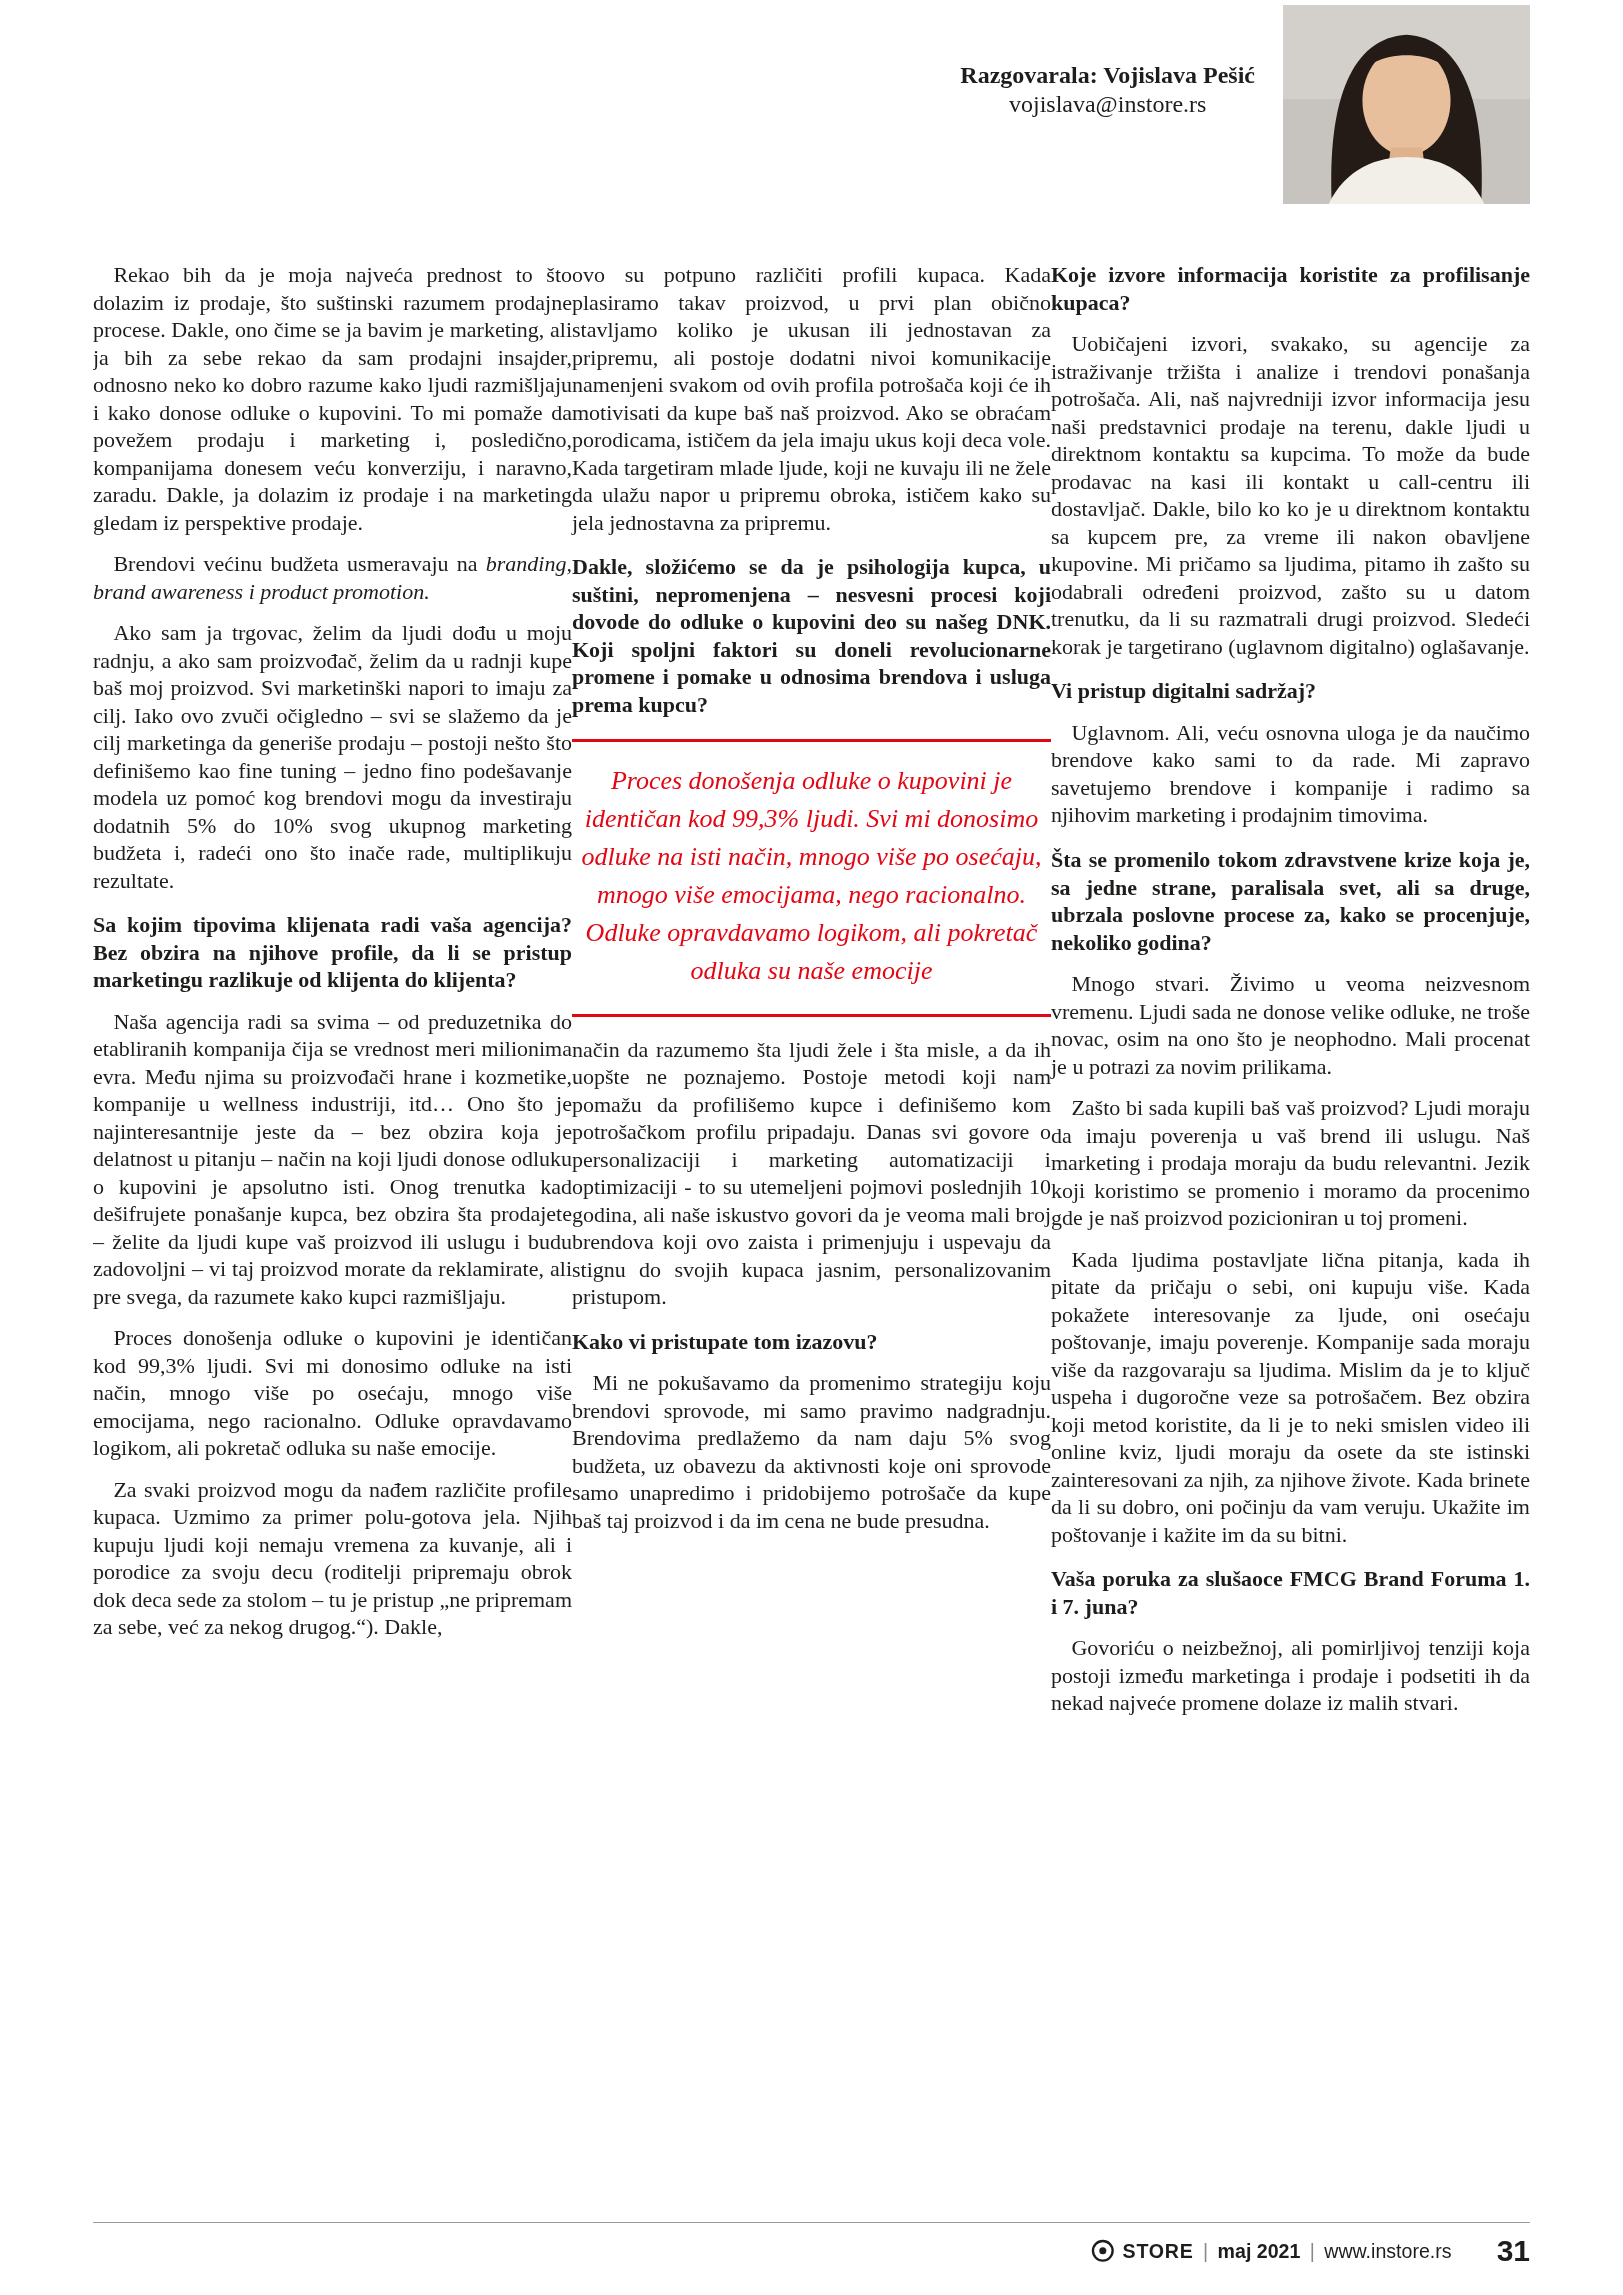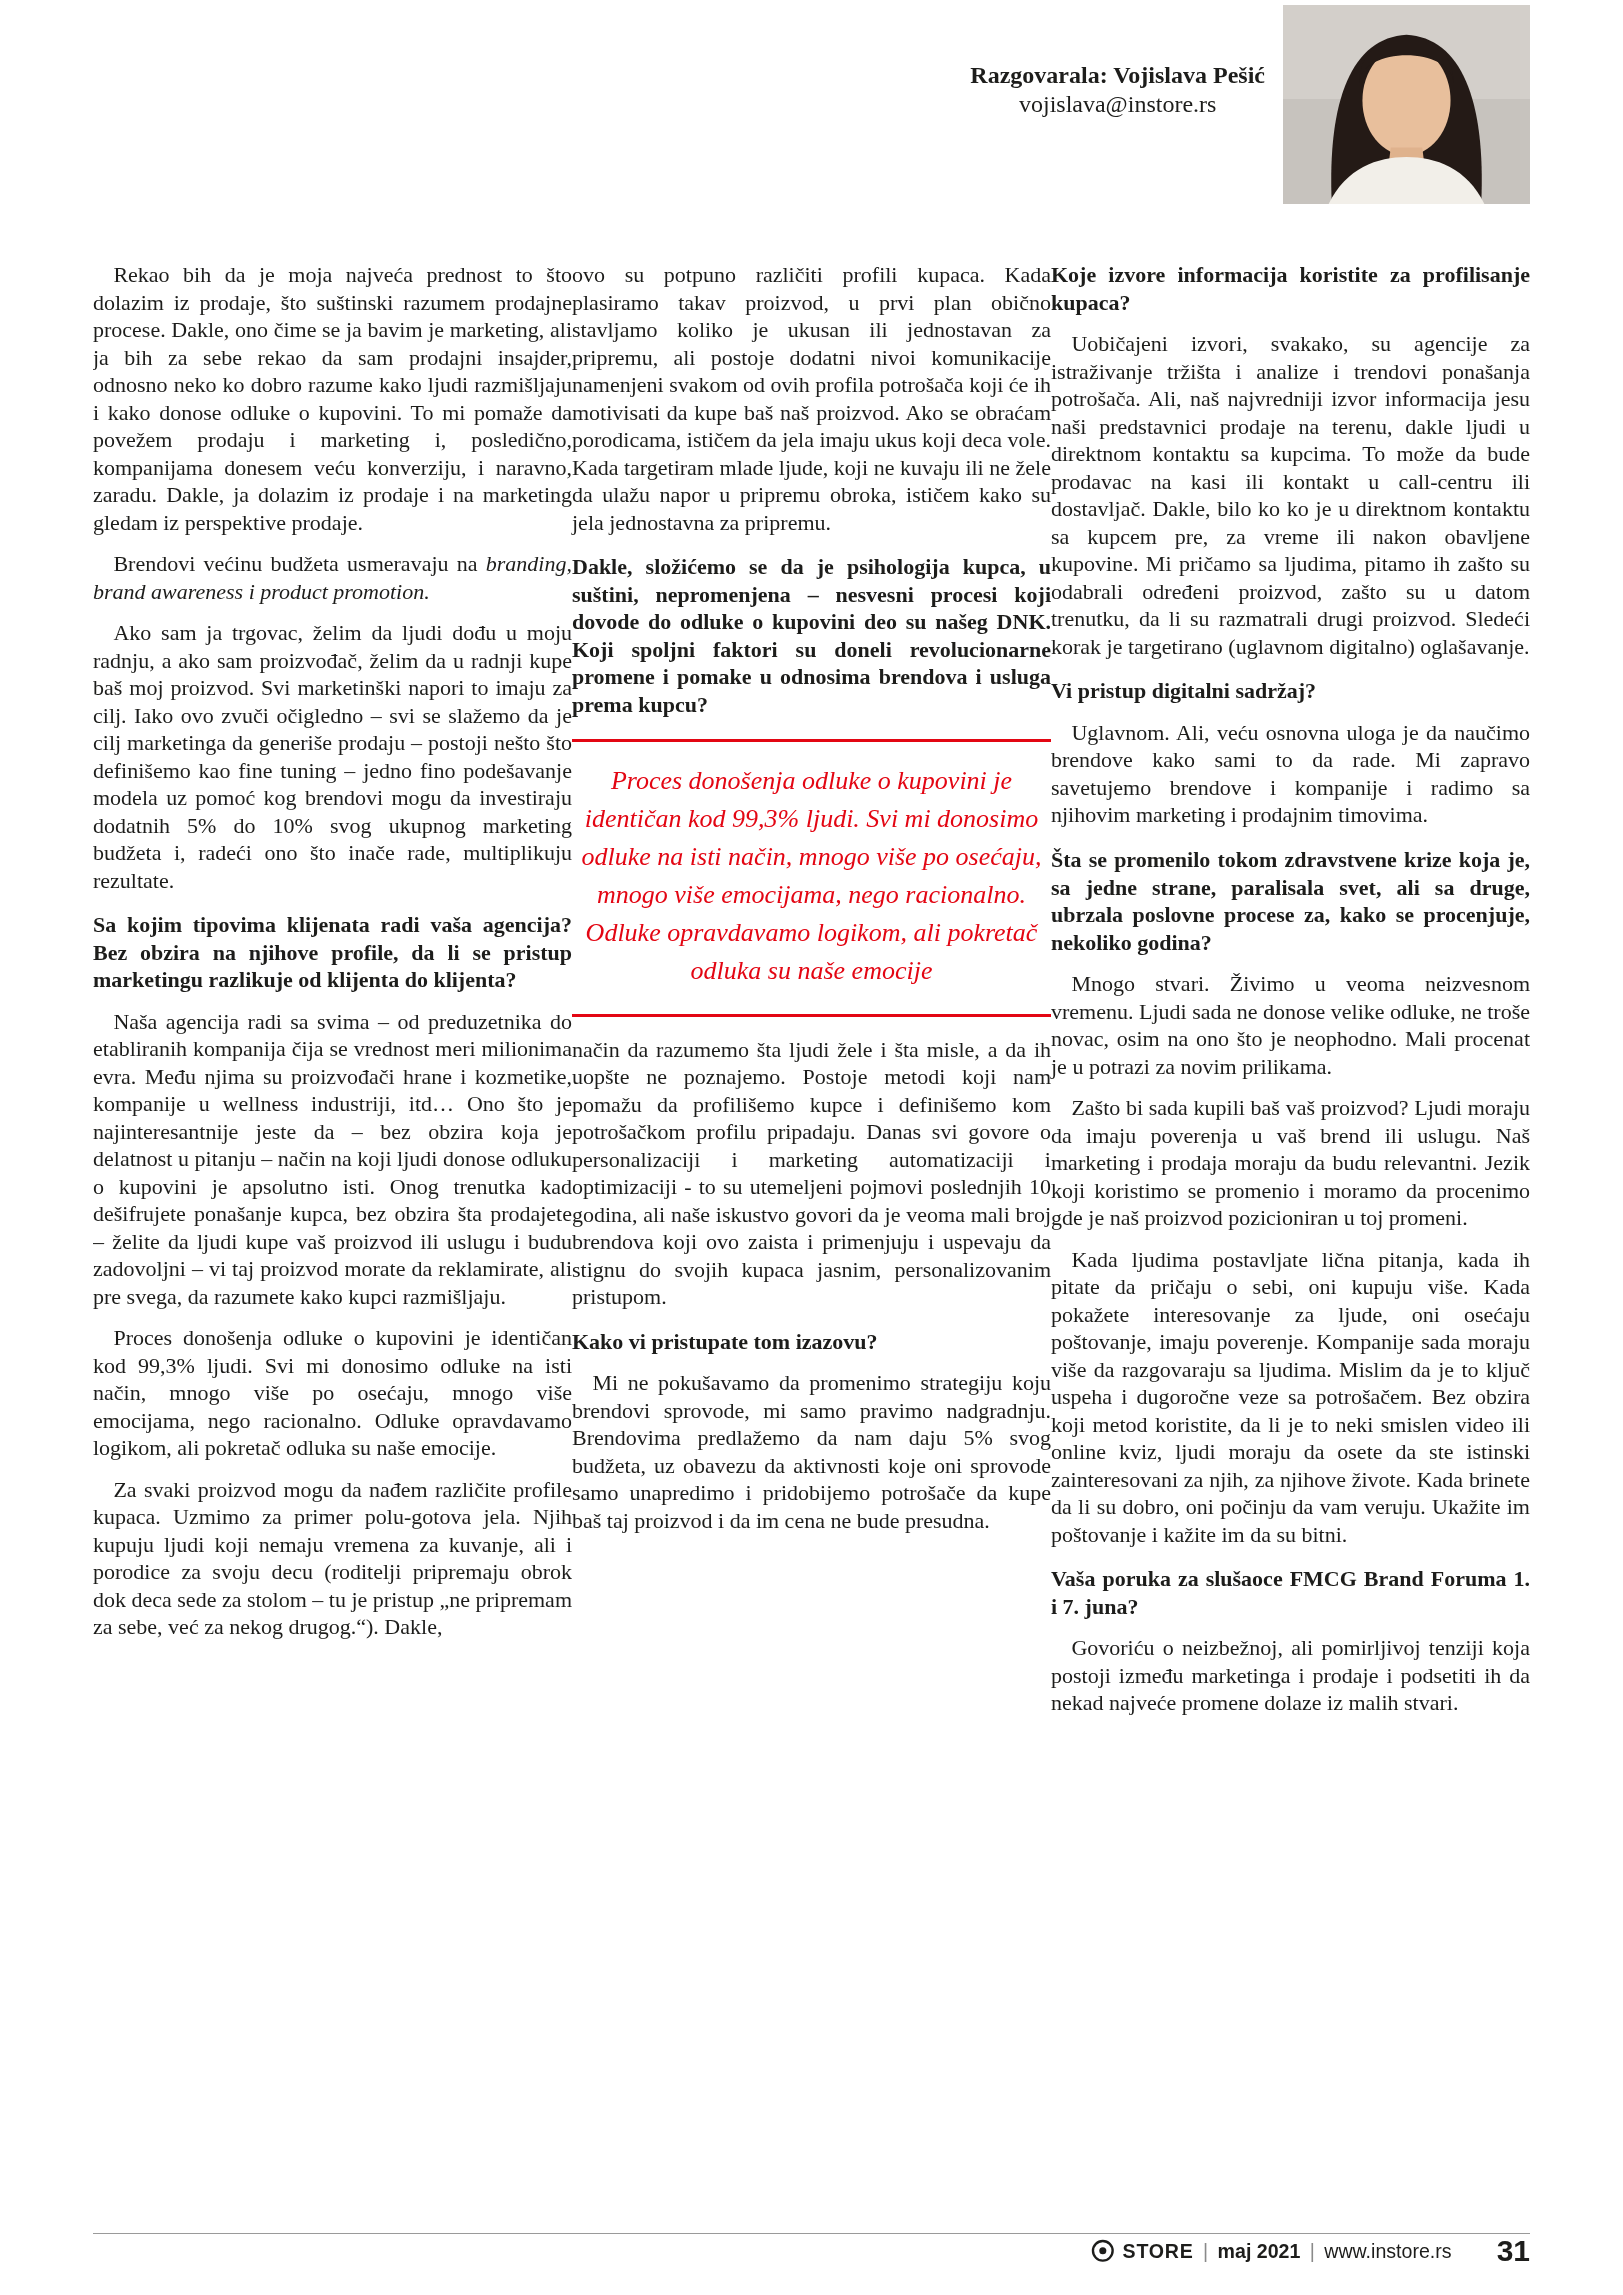--- a/index.html
+++ b/index.html
@@ -12,21 +12,21 @@
     font-family:"Liberation Serif", serif;
     color:#1d1d1b;
     display:flex; flex-direction:column;
     padding:0 93px 27px 93px;
     position:relative;
     overflow:hidden;
   }
   
   .page-header{
     display:flex; justify-content:flex-end; align-items:flex-start;
-    gap:18px; min-height:206px; flex:0 0 auto;
+    gap:28px; min-height:206px; flex:0 0 auto;
   }
   .byline{ text-align:center; margin-top:60px; }
   .byline-name{ font-weight:bold; font-size:24px; line-height:30px; }
   .byline-email{ font-size:24px; line-height:28px; }
   .photo{
     width:247px; height:199px; flex:0 0 auto; margin-top:4.7px;
     background:#c9c6c2; overflow:hidden;
   }
   .photo svg{ display:block; width:100%; height:100%; }
   
@@ -52,20 +52,21 @@
     text-align:center;
     text-indent:0;
     font-size:26px;
     line-height:38px;
   }
   
   .page-footer{
     flex:0 0 auto;
     margin-top:auto;
     border-top:1.6px solid #9a9a9a;
+    padding-top:11px;
     display:flex; align-items:center; justify-content:flex-end;
     font-size:19.6px; color:#1d1d1b;
     font-family:"Liberation Sans", sans-serif;
   }
   .logo-circle{ width:23.6px; height:23.6px; margin-right:7.9px; flex:0 0 auto; }
   .logo-circle svg{ display:block; width:100%; height:100%; }
   .footer-brand{ font-weight:bold; letter-spacing:0.8px; }
   .footer-sep{ color:#8a8a8a; font-weight:normal; padding:0 9.4px; }
   .footer-issue{ font-weight:bold; }
   .footer-site{ font-weight:normal; }

